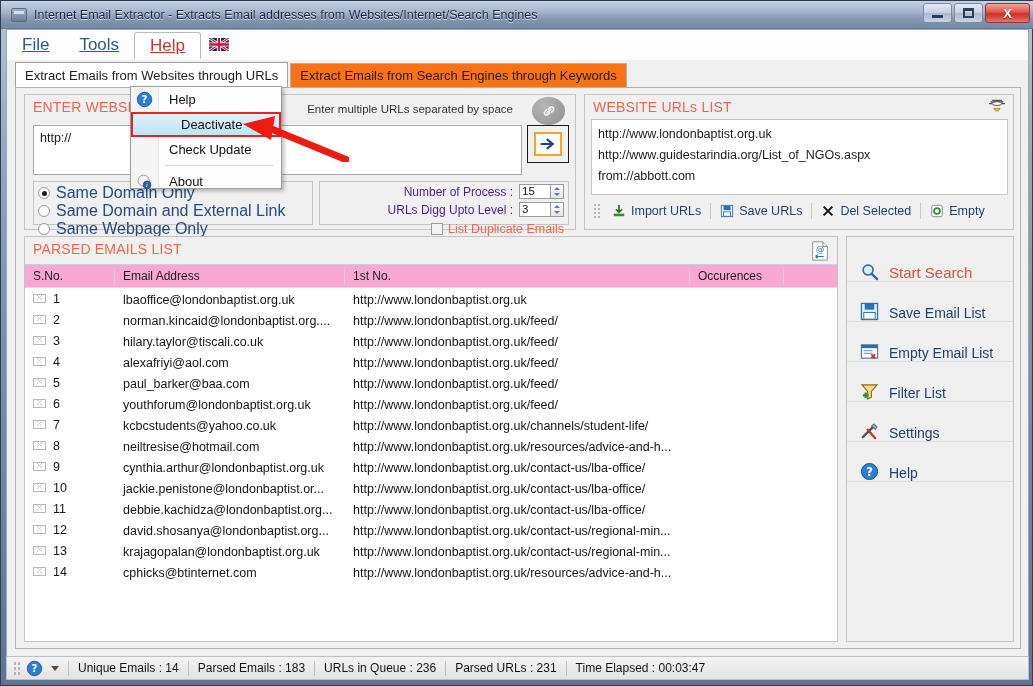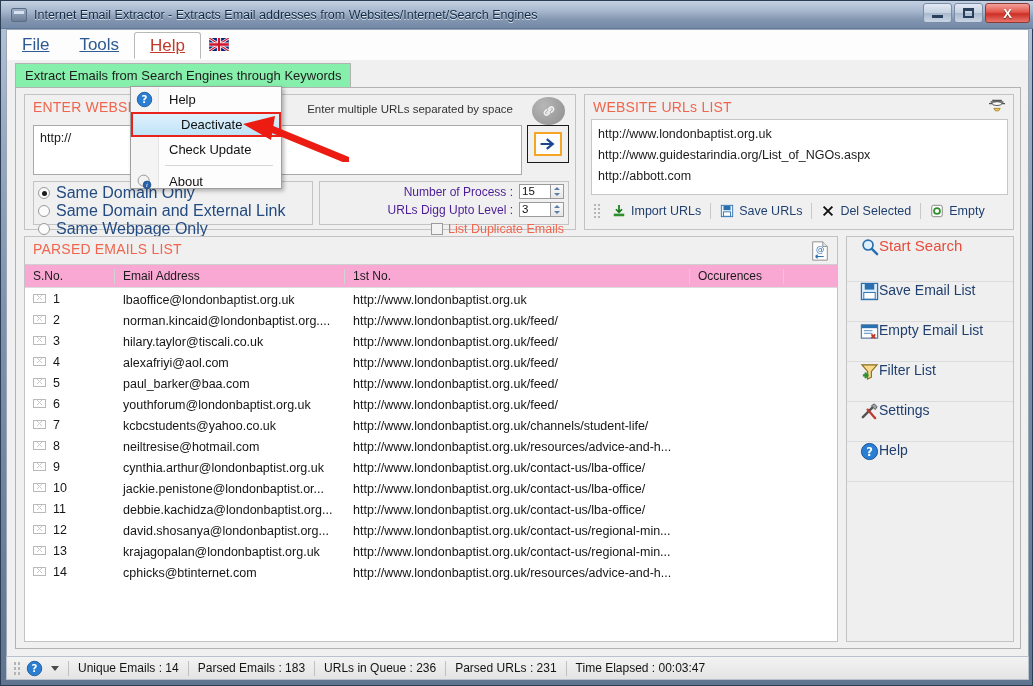--- a/index.html
+++ b/index.html
@@ -89,21 +89,21 @@
 
   
   #tabstrip {
     position: absolute; left: 8px; top: 32px; width: 1006px; height: 25px;
     display: flex; align-items: flex-end;
   }
   .tab {
     height: 24px; padding: 0 9px; display: flex; align-items: center;
     font-size: 13px; color: #1c1c1c;
     border: 1px solid #b2b2b2; border-bottom: none;
-    background: #86efac;
+    background: #f97316;
     margin-right: 2px;
   }
   .tab.selected { background: #ffffff; border-color: #a0a0a0; height: 25px; }
 
   
   #tabbody {
     position: absolute; left: 8px; top: 57px; width: 1006px; height: 562px;
     background: #f0f0f0; border: 1px solid #b2b2b2;
   }
 
@@ -242,21 +242,21 @@
   .mail-ico:after{content:"";position:absolute;left:0;top:0;width:11px;height:5px;
     background: linear-gradient(135deg,transparent 44%,#c9c9c9 45%,#c9c9c9 50%,transparent 51%),
                 linear-gradient(-135deg,transparent 44%,#c9c9c9 45%,#c9c9c9 50%,transparent 51%);}
 
   
   #g-actions {
     left: 830px; top: 148px; width: 168px; height: 406px;
     background:#efefef; border:1px solid #c3c3c3;
   }
   .act {
-    height: 40px; display:flex; align-items:flex-start; padding-left:13px;
+    height: 40px; display:flex; align-items:flex-end; gap:10px; padding-left:13px;
     border-bottom: 1px solid #dcdcdc;
     font-size: 14px; color:#1f3f6e;
   }
   .act.primary { color:#e74c3c; font-size: 15px; height:45px; }
   .act-ico { width:19px;height:19px;flex:none; }
 
   
   #statusbar {
     position: absolute; left: 5px; bottom: 5px; width: 1023px; height: 24px;
     background: linear-gradient(180deg,#f3f3f3,#e4e4e4);
@@ -325,20 +325,21 @@
       <svg id="flag-icon" viewBox="0 0 60 40">
         <rect width="60" height="40" fill="#00247d"></rect>
         <path d="M0,0 L60,40 M60,0 L0,40" stroke="#fff" stroke-width="8"></path>
         <path d="M0,0 L60,40 M60,0 L0,40" stroke="#cf142b" stroke-width="4"></path>
         <path d="M30,0 V40 M0,20 H60" stroke="#fff" stroke-width="13"></path>
         <path d="M30,0 V40 M0,20 H60" stroke="#cf142b" stroke-width="7"></path>
       </svg>
     </div>
 
     <div id="tabstrip">
+      <div class="tab selected">Extract Emails from Websites through URLs</div>
       <div class="tab">Extract Emails from Search Engines through Keywords</div>
     </div>
 
     <div id="tabbody">
 
       <div class="group" id="g-left">
         <div class="group-title">ENTER WEBSITE</div>
         <div id="hint-multi">Enter multiple URLs separated by space</div>
         <div id="link-badge">
           <svg width="18" height="18" viewBox="0 0 24 24">
@@ -400,21 +401,21 @@
       <div class="group" id="g-right">
         <div class="group-title">WEBSITE URLs LIST</div>
         <svg id="sheet-icon" viewBox="0 0 24 20">
           <path d="M2 7 h20 M4 5 h16 M6 3 h12" stroke="#555" stroke-width="1.6" fill="none"></path>
           <ellipse cx="12" cy="7" rx="6" ry="2.4" fill="#fafafa" stroke="#555" stroke-width="1.2"></ellipse>
           <path d="M8 13 h8 l-2 3 h-4 z" fill="#f6c453" stroke="#9a7a1e" stroke-width="1"></path>
         </svg>
         <div id="urls-area">
           <div class="url-line">http://www.londonbaptist.org.uk</div>
           <div class="url-line">http://www.guidestarindia.org/List_of_NGOs.aspx</div>
-          <div class="url-line">http://abbott.com</div>
+          <div class="url-line">from://abbott.com</div>
         </div>
         <div id="urls-toolbar">
           <div id="grip"></div>
           <div class="tb-btn">
             <svg width="14" height="14" viewBox="0 0 16 16">
               <path d="M8 1 v7 M4.5 6 L8 9.5 L11.5 6" stroke="#1a7a1a" stroke-width="2" fill="none"></path>
               <rect x="2" y="11" width="12" height="3" fill="#2f8f2f"></rect>
             </svg>
             <span>Import URLs</span>
           </div>

